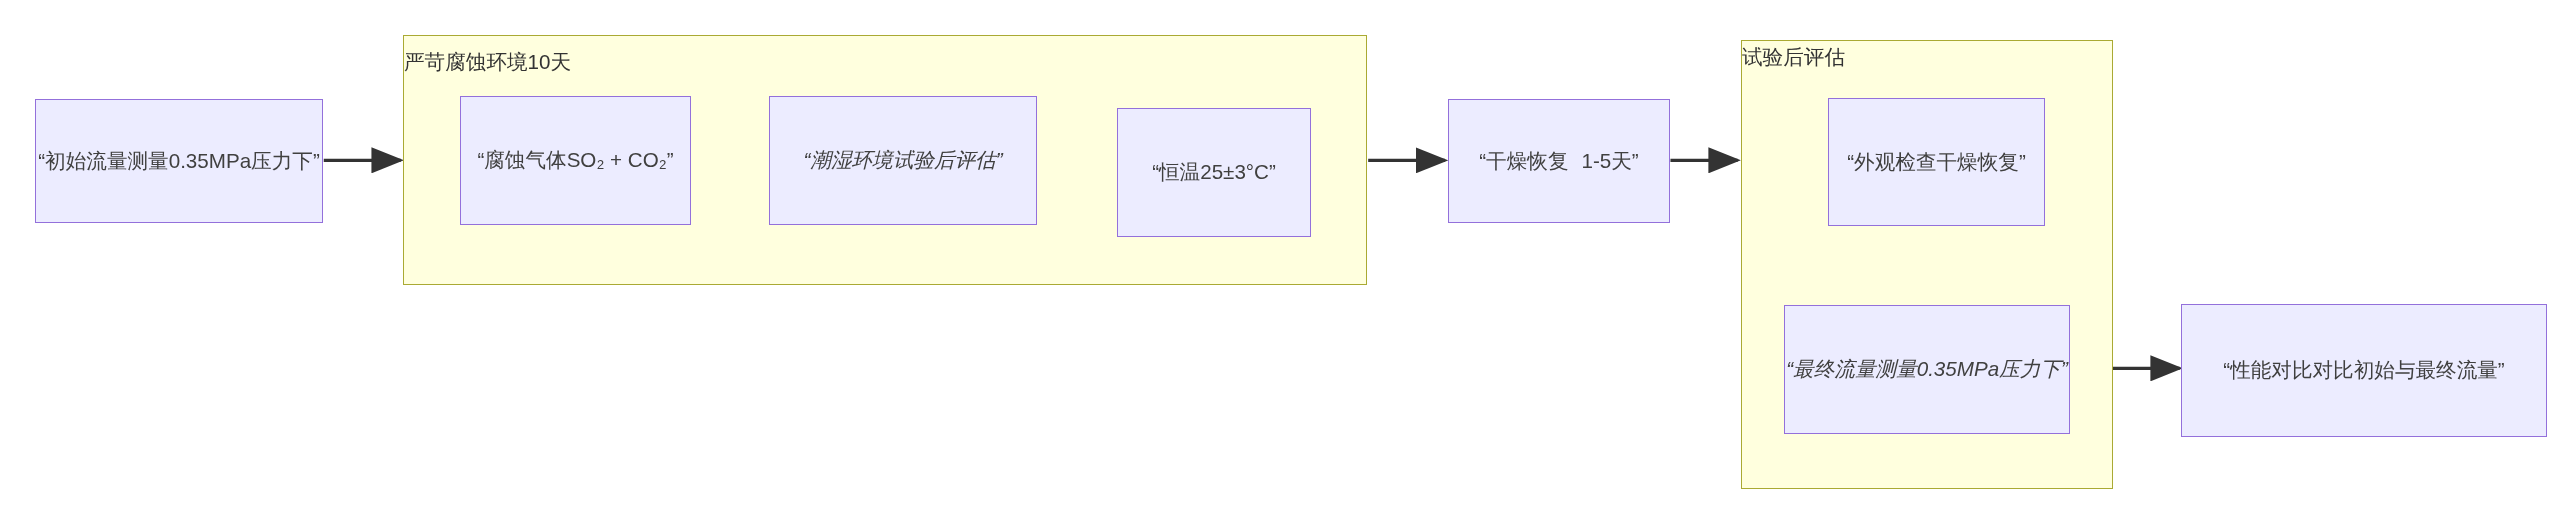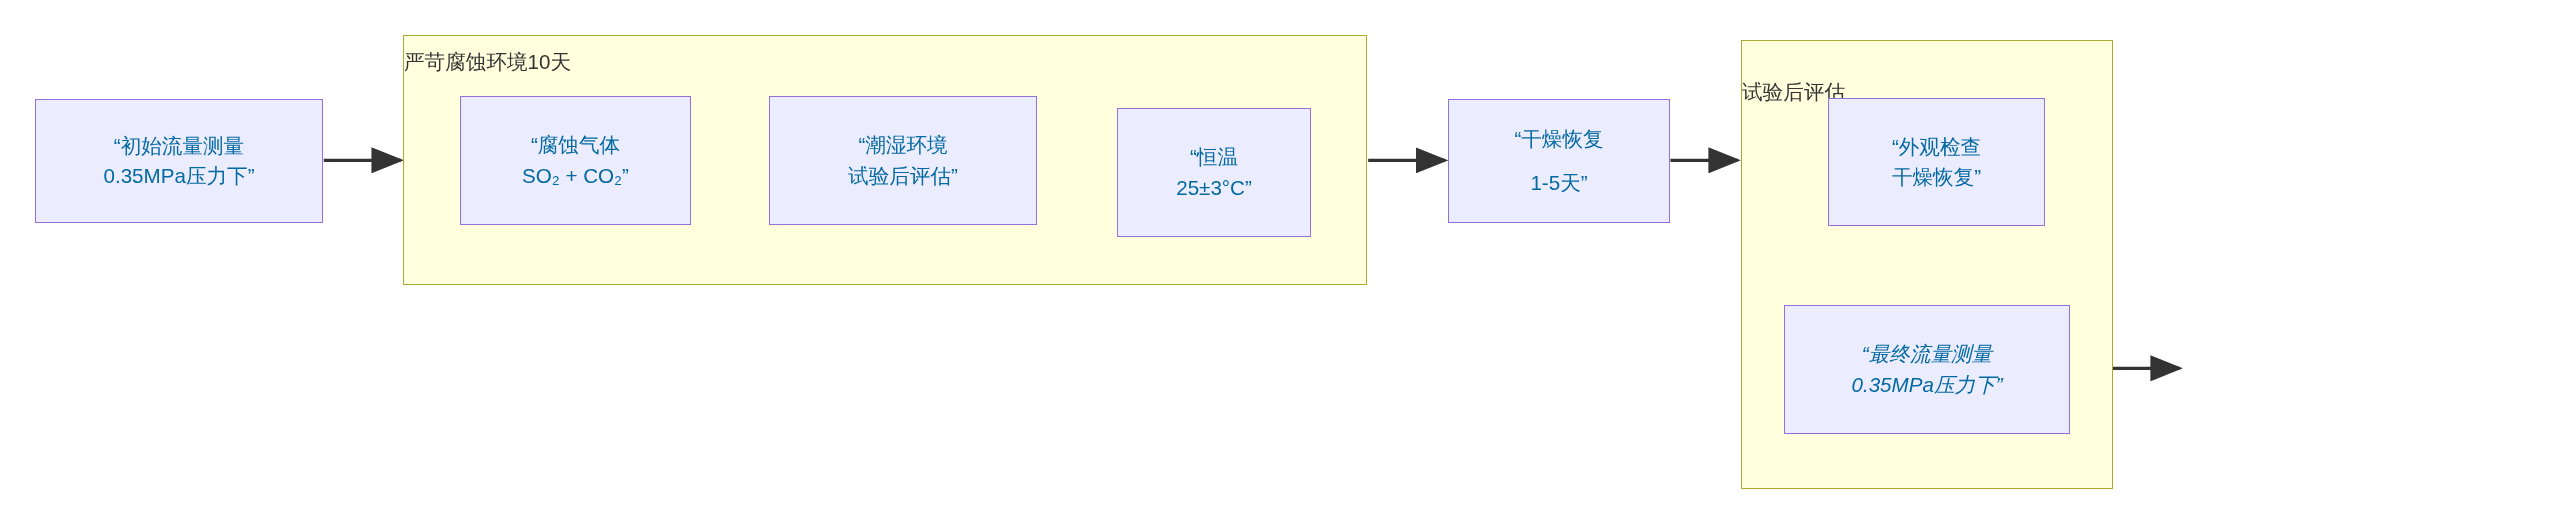--- a/index.html
+++ b/index.html
@@ -32,24 +32,24 @@
     color: #333333;
     line-height: 1.2;
     white-space: nowrap;
   }
   .node {
     position: absolute;
     background: #ececff;
     border: 1.6px solid #9370db;
     box-sizing: border-box;
     display: flex;
-    flex-direction: column;
+    flex-direction: row;
     align-items: center;
     justify-content: center;
-    color: #0369a1;
+    color: #404040;
     font-size: 20.6px;
     line-height: 1.48;
     text-align: center;
     padding: 0 5.4px;
   }
   .node .ln {
     display: block;
     white-space: nowrap;
   }
   .edge-layer {
@@ -84,34 +84,34 @@
     <g>
       <line x1="3818" y1="680" x2="4022" y2="680" stroke="#333333" stroke-width="6" marker-end="url(#arrowhead)"></line>
     </g>
   </svg>
 
   <div class="cluster" style="left:403px; top:35px; width:964px; height:250px;">
     <div class="cluster-label" style="top:13.6px;">严苛腐蚀环境10天</div>
   </div>
 
   <div class="cluster" style="left:1741px; top:40px; width:372px; height:449px;">
-    <div class="cluster-label" style="top:4px;margin-top:35px;">试验后评估</div>
+    <div class="cluster-label" style="top:4px;">试验后评估</div>
   </div>
 
   <div class="node" style="left:35px; top:99px; width:288px; height:124px;">
     <span class="ln">“初始流量测量</span>
     <span class="ln">0.35MPa压力下”</span>
   </div>
 
   <div class="node" style="left:460px; top:96px; width:231px; height:129px;">
     <span class="ln">“腐蚀气体</span>
     <span class="ln">SO₂ + CO₂”</span>
   </div>
 
-  <div class="node" style="left:769px; top:96px; width:268px; height:129px;">
+  <div class="node" style="left:769px; top:96px; width:268px; height:129px;font-style:italic;">
     <span class="ln">“潮湿环境</span>
     <span class="ln">试验后评估”</span>
   </div>
 
   <div class="node" style="left:1117px; top:96px; width:194px; height:129px;margin-top:12px;">
     <span class="ln">“恒温</span>
     <span class="ln">25±3°C”</span>
   </div>
 
   <div class="node" style="left:1448px; top:99px; width:222px; height:124px;gap:13px;">
@@ -122,15 +122,19 @@
   <div class="node" style="left:1820px; top:98px; width:217px; height:128px;margin-left:8px;">
     <span class="ln">“外观检查</span>
     <span class="ln">干燥恢复”</span>
   </div>
 
   <div class="node" style="left:1784px; top:305px; width:286px; height:129px;font-style:italic;">
     <span class="ln">“最终流量测量</span>
     <span class="ln">0.35MPa压力下”</span>
   </div>
 
+  <div class="node" style="left:2181px; top:304px; width:366px; height:133px;">
+    <span class="ln">“性能对比</span>
+    <span class="ln">对比初始与最终流量”</span>
+  </div>
 
 </div>
 
 
 </body></html>

